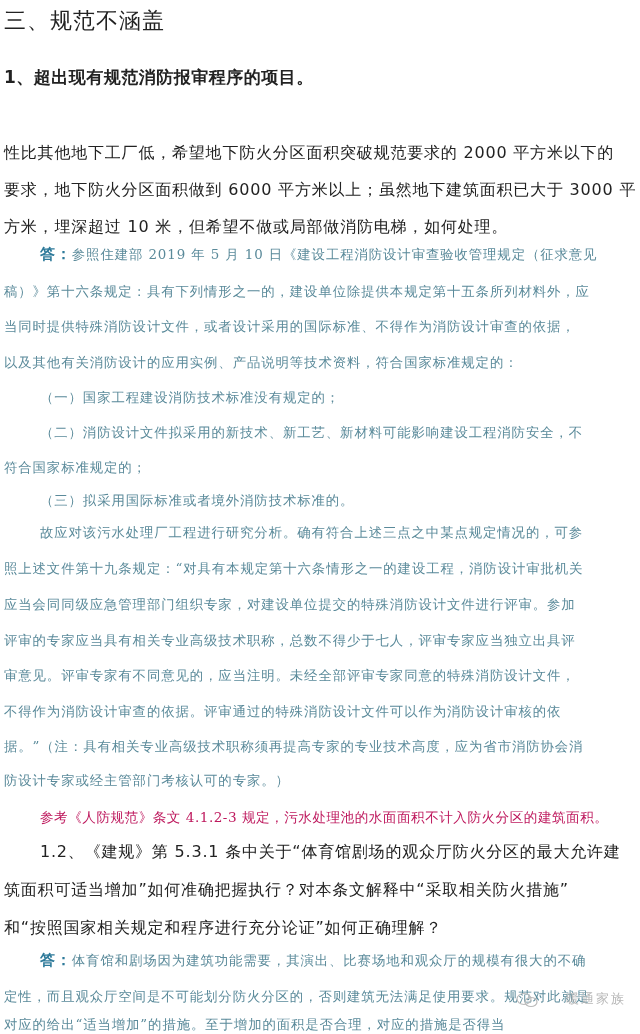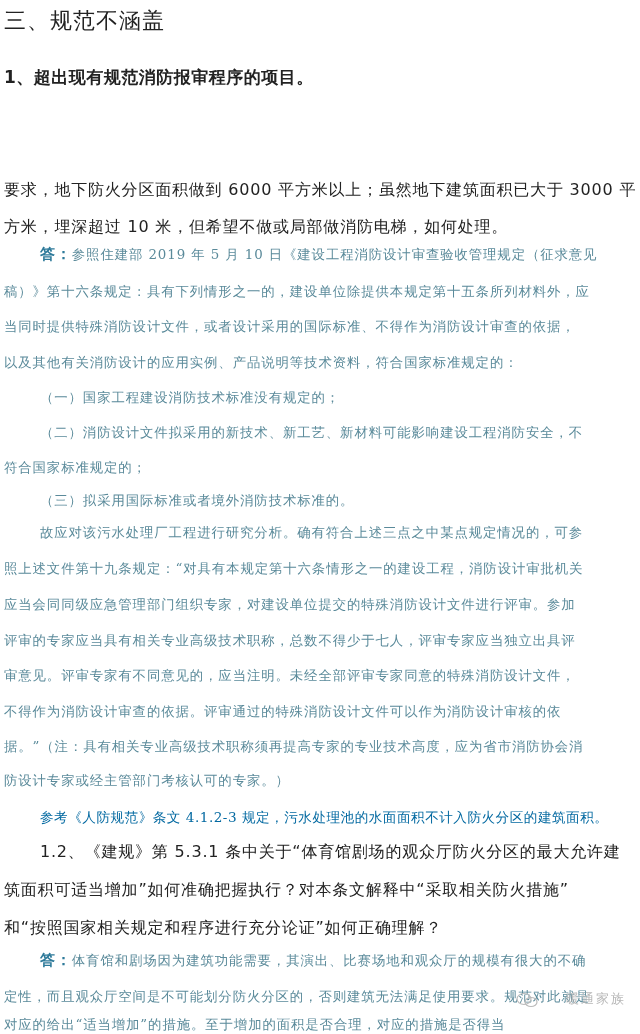--- a/index.html
+++ b/index.html
@@ -23,38 +23,39 @@
     }
     .q { font-family: "DejaVu Sans", sans-serif; font-size: 16px; color: #222; }
     .ans {
       font-family: "DejaVu Serif", serif;
       font-size: 13.4px; color: #5a8a9a; letter-spacing: 0.9px;
     }
     .ans .lbl {
       font-family: "DejaVu Sans", sans-serif;
       font-weight: bold; color: #2e7a9a; font-size: 15px;
     }
-    .ref { font-size: 13.6px; color: #0369a1; letter-spacing: 0.5px; font-family: "DejaVu Serif", serif; }
+    .ref { font-size: 13.6px; color: #be185d; letter-spacing: 0.5px; font-family: "DejaVu Serif", serif; }
     .ind1 { left: 22px; }
     .ind3 { left: 40px; }
     .watermark {
       position: absolute; left: 516px; top: 990px; width: 124px; height: 44px;
       color: rgba(170,170,170,0.85); font-size: 13px; font-family: "DejaVu Sans", sans-serif;
     }
     .watermark .wm-icon { position: absolute; left: 0; top: 2px; width: 22px; height: 16px; }
     .watermark .wm-line1 { position: absolute; left: 30px; top: 0; letter-spacing: 2px; padding-left: 20px; }
   </style>
 </head>
 <body>
 
 <div class="page">
 
   <div class="h1">三、规范不涵盖</div>
   <div class="h2">1、超出现有规范消防报审程序的项目。</div>
 
+  <div class="line q" style="top:143px">性比其他地下工厂低，希望地下防火分区面积突破规范要求的 2000 平方米以下的</div>
   <div class="line q" style="top:180px">要求，地下防火分区面积做到 6000 平方米以上；虽然地下建筑面积已大于 3000 平</div>
   <div class="line q" style="top:217px">方米，埋深超过 10 米，但希望不做或局部做消防电梯，如何处理。</div>
 
   <div class="line ans ind3" style="top:245px">
     <span class="lbl">答：</span><span>参照住建部 2019 年 5 月 10 日《建设工程消防设计审查验收管理规定（征求意见</span>
   </div>
   <div class="line ans" style="top:283px">稿）》第十六条规定：具有下列情形之一的，建设单位除提供本规定第十五条所列材料外，应</div>
   <div class="line ans" style="top:318px">当同时提供特殊消防设计文件，或者设计采用的国际标准、不得作为消防设计审查的依据，</div>
   <div class="line ans" style="top:354px">以及其他有关消防设计的应用实例、产品说明等技术资料，符合国家标准规定的：</div>
 

